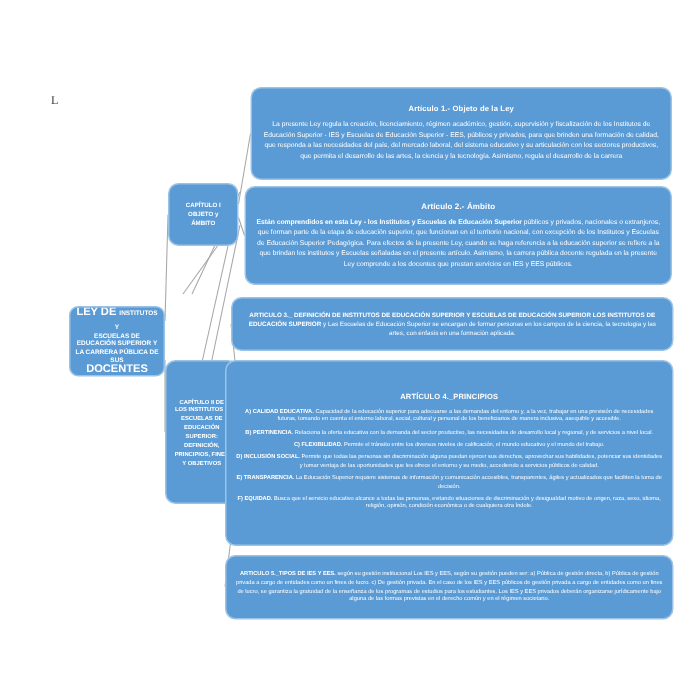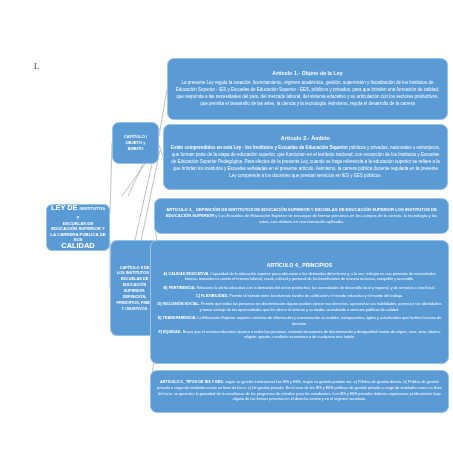--- a/index.html
+++ b/index.html
@@ -112,21 +112,21 @@
       <path d="M128 196 L160 128"></path>
       <path d="M140 246 L160 150"></path>
     </g>
   </svg>
 
   <div id="stray">L</div>
 
   <div class="node" id="root">
     <span class="t1"><span>LEY DE </span><span class="sm">INSTITUTOS Y</span></span>
     <span class="t2">ESCUELAS DE EDUCACIÓN SUPERIOR Y LA CARRERA PÚBLICA DE SUS</span>
-    <span class="t3">CALIDAD</span>
+    <span class="t3">DOCENTES</span>
   </div>
 
   <div class="node" id="cap1">
     <span class="bd">CAPÍTULO I OBJETO y ÁMBITO</span>
   </div>
 
   <div class="node" id="cap2">
     <span class="bd">CAPÍTULO II DE LOS INSTITUTOS Y ESCUELAS DE EDUCACIÓN SUPERIOR: DEFINICIÓN, PRINCIPIOS, FINES Y OBJETIVOS</span>
   </div>
 

